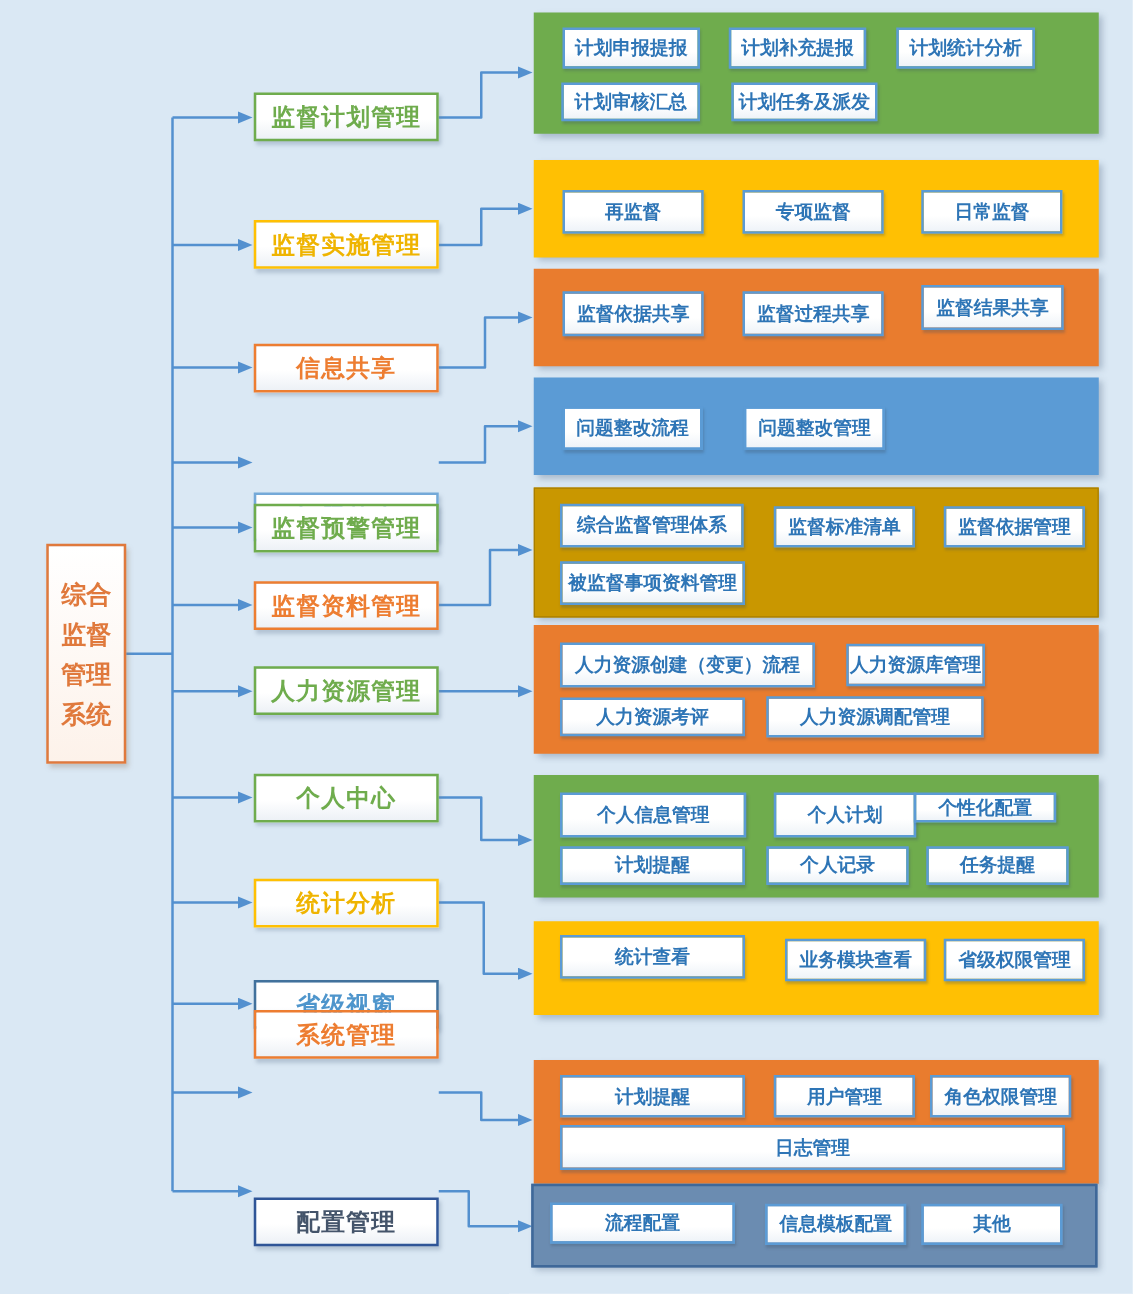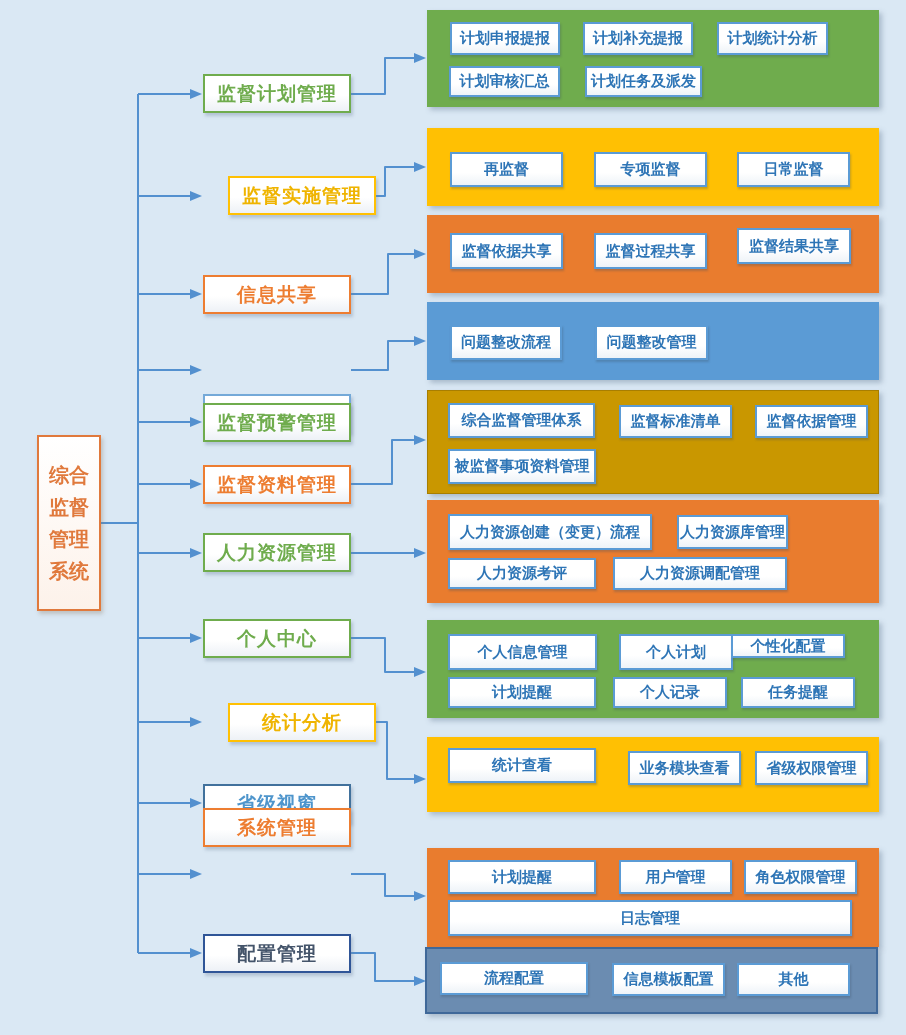--- a/index.html
+++ b/index.html
@@ -16,25 +16,25 @@
     box-shadow:2px 3px 4px rgba(140,120,100,.35);
   }
   .cat{
     position:absolute;left:203px;width:148px;height:39px;z-index:2;
     display:flex;align-items:center;justify-content:center;box-sizing:border-box;
     font-size:19px;font-weight:bold;letter-spacing:1px;border:2px solid;
     background:linear-gradient(180deg,#ffffff 55%,#edf1f6 100%);
     box-shadow:2px 3px 3px rgba(110,130,155,.35);
   }
   .c-green{border-color:#6FAC4D;color:#6FAC4D;}
-  .c-yellow{border-color:#FFC003;color:#EFB400;margin-left:25px;}
+  .c-yellow{border-color:#FFC003;color:#EFB400;}
   .c-orange{border-color:#ED7D31;color:#ED7D31;}
   .c-blue{border-color:#74A9D8;color:#4A90C8;margin-top:44px;}
   .c-steel-blue{border-color:#41719C;color:#4E95CC;}
-  .c-navy{border-color:#2F5597;color:#44546A;}
+  .c-navy{border-color:#2F5597;color:#44546A;margin-top:24px;}
 
   .panel{
     position:absolute;left:427px;width:452px;z-index:2;box-sizing:border-box;
     box-shadow:3px 3px 5px rgba(110,130,155,.45);
   }
   .p-green{background:#6FAC4D;}
   .p-yellow{background:#FFC003;}
   .p-orange{background:#E97C2E;}
   .p-blue{background:#5B9BD5;}
   .p-gold{background:#C99700;border:1px solid #A87E00;}

